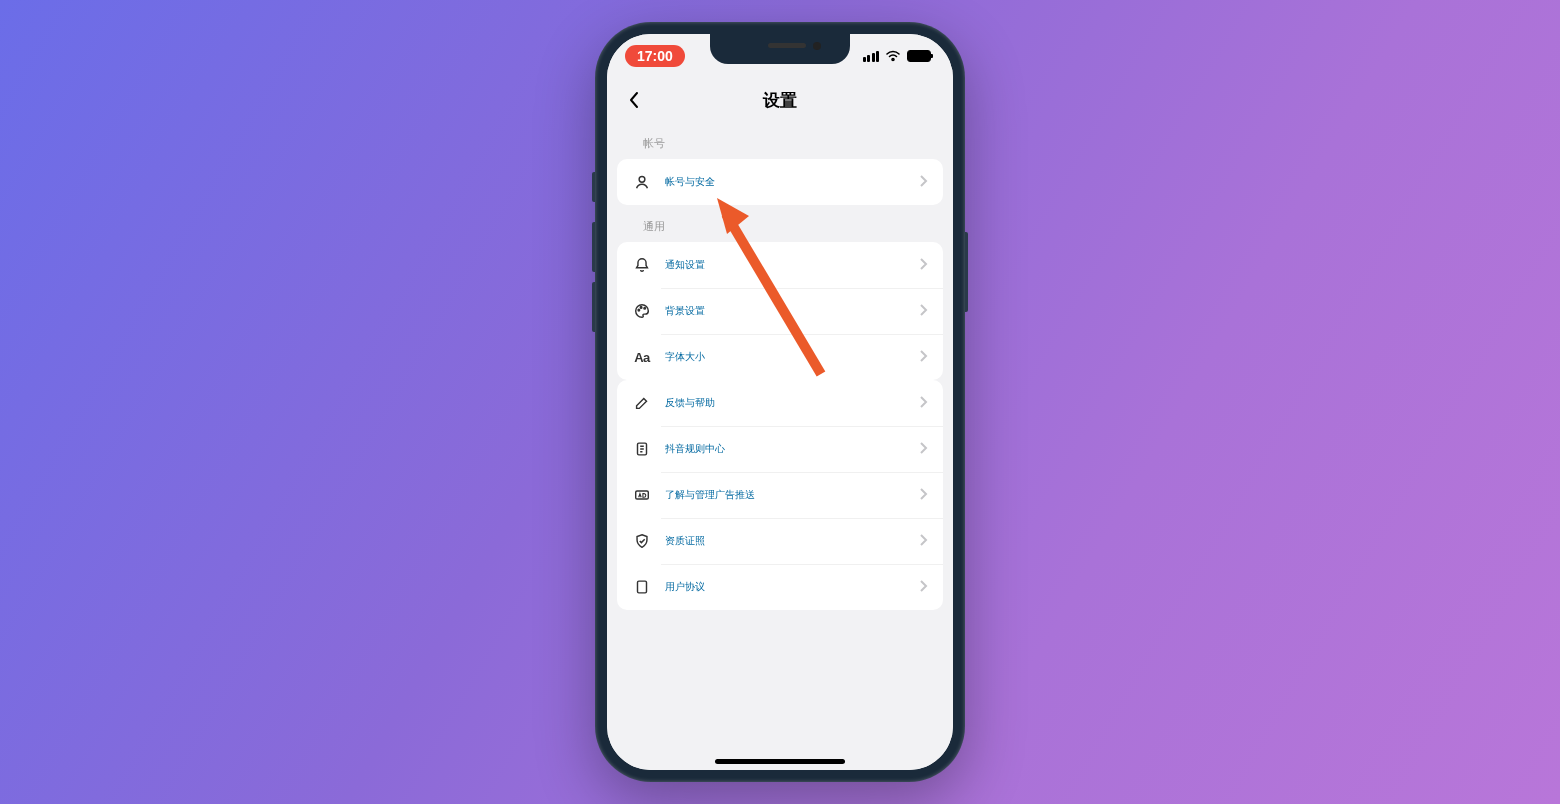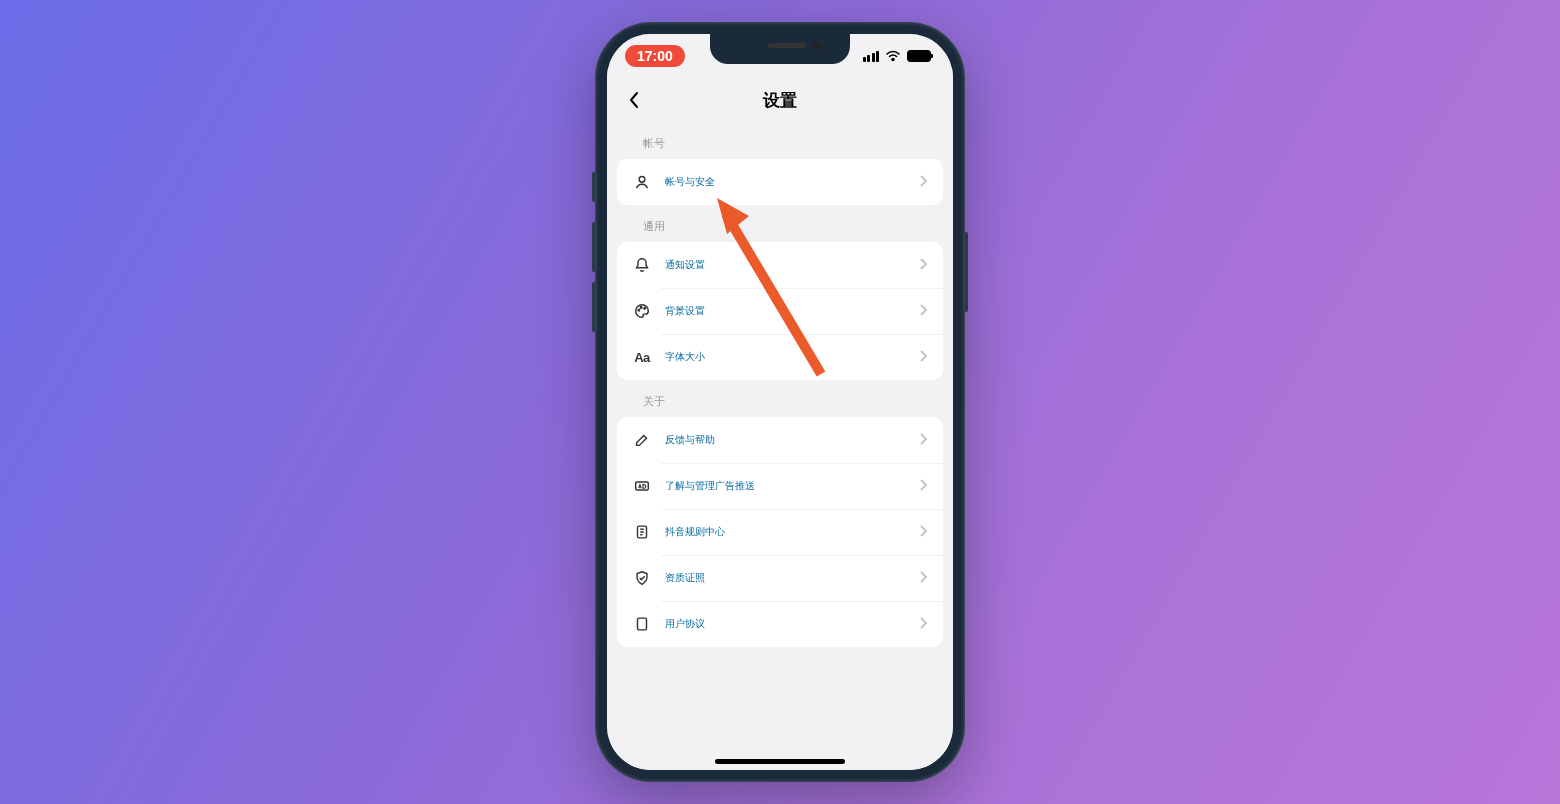--- a/index.html
+++ b/index.html
@@ -275,54 +275,53 @@
           <div class="row-icon">
               <span class="aa">Aa</span>
             </div>
           <div class="row-label">字体大小</div>
           <div class="chevron"><svg viewBox="0 0 10 12">
                 <path d="M2 1l5 5-5 5"></path>
               </svg></div>
         </div>
       </div>
 
-      <div class="section-header">关于</div>
       <div class="settings-group">
         <div class="settings-row">
           <div class="row-icon">
               <svg viewBox="0 0 20 20">
                 <path d="M4 16h3l8-8-3-3-8 8v3z"></path>
                 <path d="M4 16h12" stroke-opacity="0"></path>
               </svg>
             </div>
           <div class="row-label">反馈与帮助</div>
           <div class="chevron"><svg viewBox="0 0 10 12">
                 <path d="M2 1l5 5-5 5"></path>
               </svg></div>
         </div>
         <div class="settings-row">
           <div class="row-icon">
               <svg viewBox="0 0 20 20">
+                <rect x="5" y="3.5" width="10" height="13" rx="1.5"></rect>
+                <path d="M8 7h4M8 10h4M8 13h2.5"></path>
+              </svg>
+            </div>
+          <div class="row-label">抖音规则中心</div>
+          <div class="chevron"><svg viewBox="0 0 10 12">
+                <path d="M2 1l5 5-5 5"></path>
+              </svg></div>
+        </div>
+        <div class="settings-row">
+          <div class="row-icon">
+              <svg viewBox="0 0 20 20">
                 <rect x="3" y="5.5" width="14" height="9" rx="1.5"></rect>
                 <path d="M6.3 12.5l1.4-4 1.4 4M6.7 11.2h1.9M11 8.5v4h1.2a2 2 0 000-4H11z" stroke-width="1.2"></path>
               </svg>
             </div>
           <div class="row-label">了解与管理广告推送</div>
-          <div class="chevron"><svg viewBox="0 0 10 12">
-                <path d="M2 1l5 5-5 5"></path>
-              </svg></div>
-        </div>
-        <div class="settings-row">
-          <div class="row-icon">
-              <svg viewBox="0 0 20 20">
-                <rect x="5" y="3.5" width="10" height="13" rx="1.5"></rect>
-                <path d="M8 7h4M8 10h4M8 13h2.5"></path>
-              </svg>
-            </div>
-          <div class="row-label">抖音规则中心</div>
           <div class="chevron"><svg viewBox="0 0 10 12">
                 <path d="M2 1l5 5-5 5"></path>
               </svg></div>
         </div>
         <div class="settings-row">
           <div class="row-icon">
               <svg viewBox="0 0 20 20">
                 <path d="M10 3l5.5 2v4c0 4-2.4 6.3-5.5 8-3.1-1.7-5.5-4-5.5-8V5L10 3z"></path>
                 <path d="M7.5 10l1.8 1.8L13 8"></path>
               </svg>

